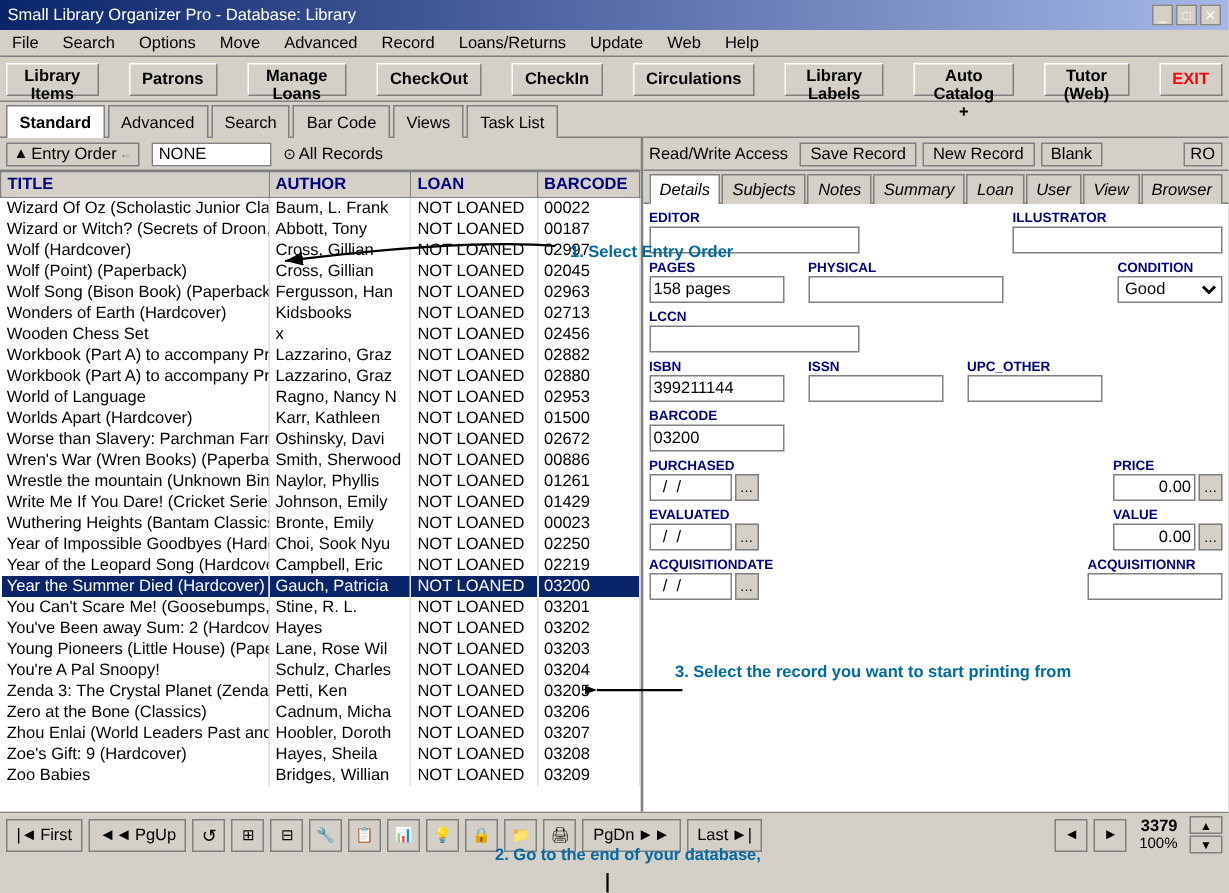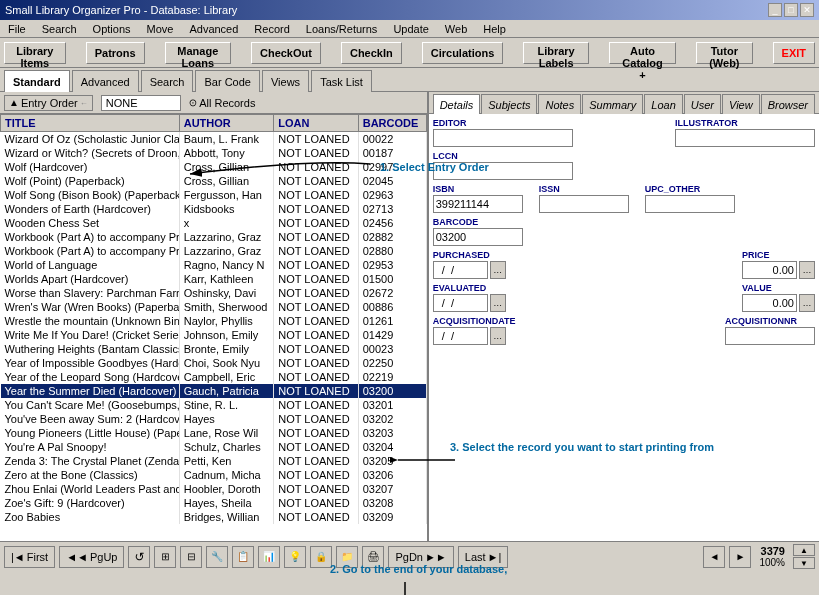--- a/index.html
+++ b/index.html
@@ -546,20 +546,28 @@
                 <td class="col-barcode">03209</td>
               </tr>
             </tbody>
         </table>
       </div>
 
     </div>
 
     <div class="right-panel">
 
+      <div class="access-bar">
+        <span class="access-label">Read/Write Access</span>
+        <button class="access-btn">Save Record</button>
+        <button class="access-btn">New Record</button>
+        <button class="access-btn">Blank</button>
+        <div style="flex:1;"></div>
+        <div class="ro-badge">RO</div>
+      </div>
 
       <div class="detail-tab-bar">
         <div class="detail-tab active">Details</div>
         <div class="detail-tab">Subjects</div>
         <div class="detail-tab">Notes</div>
         <div class="detail-tab">Summary</div>
         <div class="detail-tab">Loan</div>
         <div class="detail-tab">User</div>
         <div class="detail-tab">View</div>
         <div class="detail-tab">Browser</div>
@@ -571,20 +579,38 @@
             <span class="form-label">EDITOR</span>
             <input class="form-input wide" value="" style="">
           </div>
           <div style="flex:1;"></div>
           <div class="form-group">
             <span class="form-label">ILLUSTRATOR</span>
             <input class="form-input wide" value="" style="">
           </div>
         </div>
         <div class="form-row">
+          <div class="form-group">
+            <span class="form-label">PAGES</span>
+            <input class="form-input medium" value="158 pages" style="">
+          </div>
+          <div class="form-group" style="flex:1;">
+            <span class="form-label">PHYSICAL</span>
+            <input class="form-input" value="" style="width: 130px;">
+          </div>
+          <div class="form-group">
+            <span class="form-label">CONDITION</span>
+            <select class="form-select">
+              <option>Good</option>
+              <option>Fair</option>
+              <option>Poor</option>
+            </select>
+          </div>
+        </div>
+        <div class="form-row">
           <div class="form-group" style="flex:1;">
             <span class="form-label">LCCN</span>
             <input class="form-input" value="" style="width: 140px;">
           </div>
         </div>
         <div class="form-row">
           <div class="form-group">
             <span class="form-label">ISBN</span>
             <input class="form-input medium" value="399211144" style="">
           </div>

